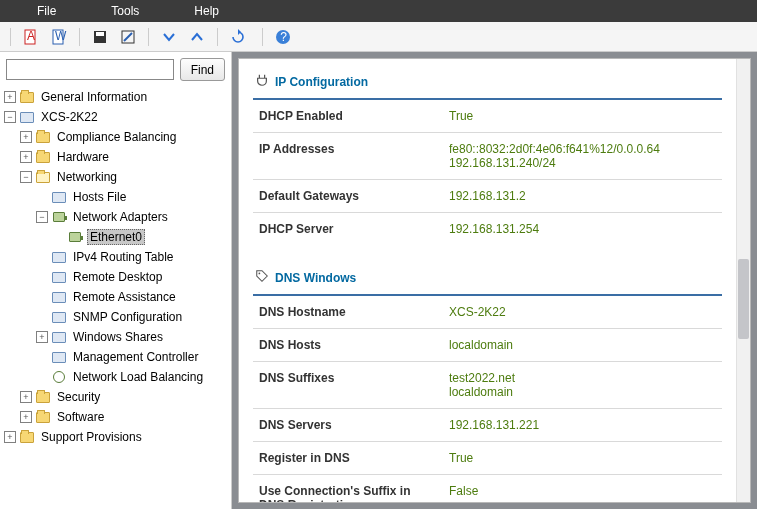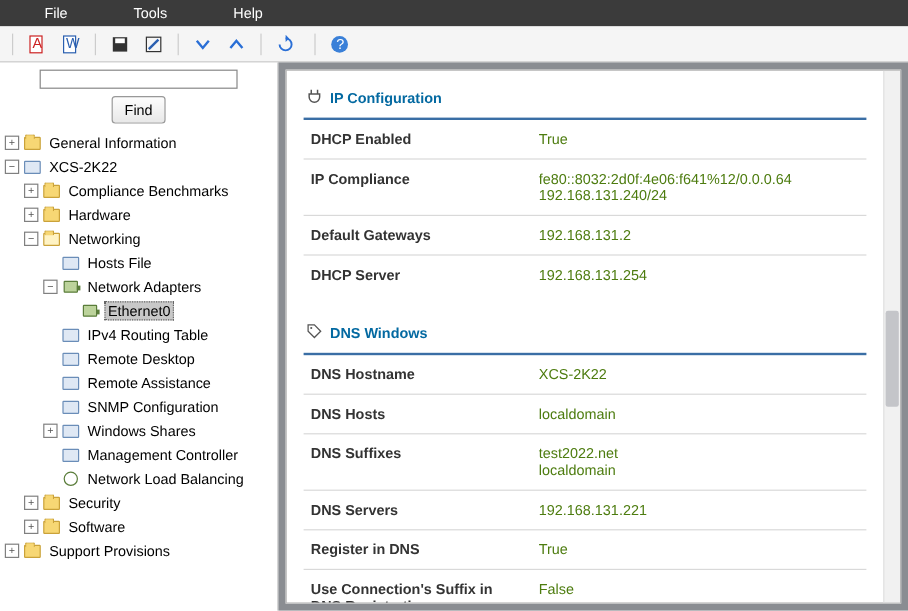--- a/index.html
+++ b/index.html
@@ -5,21 +5,21 @@
 * { box-sizing: border-box; margin: 0; padding: 0; font-family: "Segoe UI", Tahoma, sans-serif; font-size: 12px; }
 html, body { width: 757px; height: 509px; overflow: hidden; background: #fff; }
 .menubar { height: 22px; background: #3b3b3b; color: #fff; display: flex; align-items: center; padding: 0 6px; gap: 24px; }
 .menubar span { cursor: default; margin-left: 31px; }
 .toolbar { height: 30px; background: #f5f5f5; border-bottom: 1px solid #ccc; display: flex; align-items: center; padding: 0 8px; gap: 8px; }
 .toolbar .sep { width: 1px; height: 18px; background: #ccc; margin: 0 2px; }
 .toolbar svg { width: 16px; height: 16px; display:block; }
 .tool-btn { width: 20px; height: 20px; display:flex; align-items:center; justify-content:center; border-radius:2px; }
 .body { display: flex; height: calc(509px - 22px - 30px); }
 .left { width: 232px; border-right: 1px solid #ccc; display:flex; flex-direction:column; }
-.searchbar { padding: 6px 6px 4px 6px; display:flex; gap:6px; align-items:center;flex-direction:column; }
+.searchbar { padding: 6px 6px 4px 6px; display:flex; gap:6px; align-items:center; }
 .searchbar input { flex:1; height:21px; border:1px solid #888; padding:0 4px; }
 .searchbar button { height:23px; padding:0 10px; background:linear-gradient(#fdfdfd,#e8e8e8); border:1px solid #999; border-radius:3px; cursor:default; }
 .tree { flex:1; overflow:auto; padding: 2px 0 8px 4px; user-select:none; }
 .node { display:flex; align-items:center; height:20px; white-space:nowrap; }
 .node .tw { width:12px; height:12px; border:1px solid #808080; display:flex; align-items:center; justify-content:center; font-size:9px; line-height:9px; color:#555; background:#fff; margin-right:3px; }
 .node .tw.empty { border:none; }
 .node .ic { width:16px; height:16px; display:flex; align-items:center; justify-content:center; margin-right:4px; }
 .node .lbl { padding:0 2px; }
 .node .lbl.sel { background:#c8c8c8; border:1px dotted #666; }
 .right { flex:1; background:#8a8d92; padding:6px 6px 6px 6px; position:relative; }
@@ -124,21 +124,21 @@
           <span class="ic">
             <span class="mono"></span>
           </span>
           <span class="lbl">XCS-2K22</span>
         </div>
       <div class="node" style="padding-left:16px">
           <span class="tw">+</span>
           <span class="ic">
             <span class="folder"></span>
           </span>
-          <span class="lbl">Compliance Benchmarks</span>
+          <span class="lbl">Compliance Balancing</span>
         </div>
       <div class="node" style="padding-left:16px">
           <span class="tw">+</span>
           <span class="ic">
             <span class="folder"></span>
           </span>
           <span class="lbl">Hardware</span>
         </div>
       <div class="node" style="padding-left:16px">
           <span class="tw">−</span>
@@ -249,21 +249,21 @@
               <span><svg width="14" height="14" viewBox="0 0 16 16">
                   <path d="M5 2v4M11 2v4M3 6h10v3a5 5 0 0 1-10 0V6z" fill="none" stroke="#555" stroke-width="1.4"></path>
                 </svg></span>
               <span>IP Configuration</span>
             </div>
           <div class="kv-row">
               <div class="kv-key">DHCP Enabled</div>
               <div class="kv-val">True</div>
             </div>
           <div class="kv-row">
-              <div class="kv-key">IP Compliance</div>
+              <div class="kv-key">IP Addresses</div>
               <div class="kv-val">fe80::8032:2d0f:4e06:f641%12/0.0.0.64
 192.168.131.240/24</div>
             </div>
           <div class="kv-row">
               <div class="kv-key">Default Gateways</div>
               <div class="kv-val">192.168.131.2</div>
             </div>
           <div class="kv-row">
               <div class="kv-key">DHCP Server</div>
               <div class="kv-val">192.168.131.254</div>

